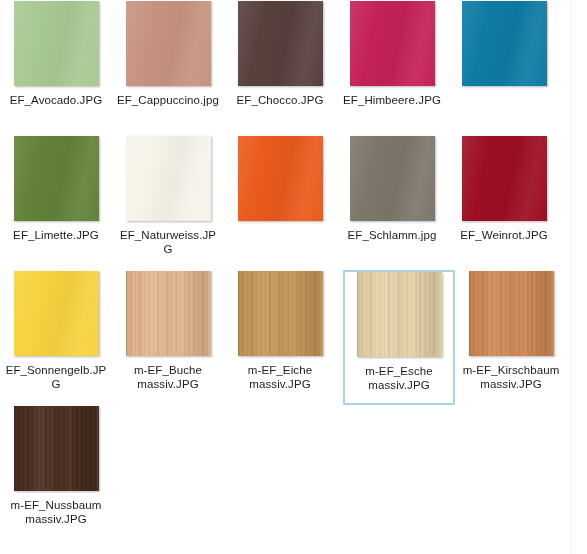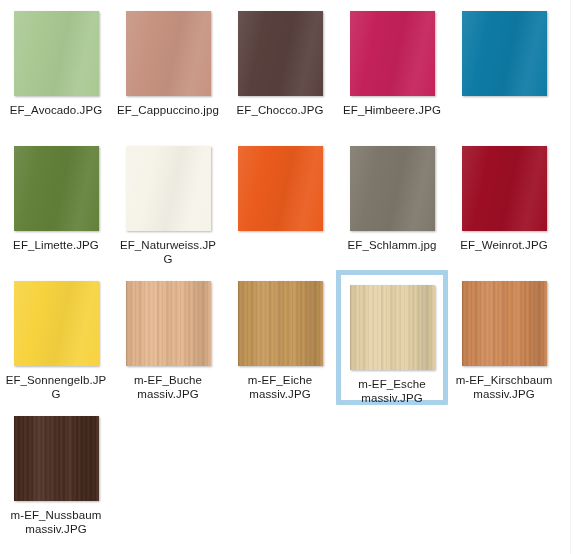--- a/index.html
+++ b/index.html
@@ -41,30 +41,31 @@
     width: 570px;
     display: flex;
     flex-wrap: wrap;
     align-content: flex-start;
   }
 
   .file-item {
     width: 112px;
     height: 135px;
     box-sizing: border-box;
-    padding-top: 10px;
+    padding-top: 0;
     display: flex;
     flex-direction: column;
     align-items: center;
     border: 1px solid transparent;
     border-radius: 1px;
   }
   .file-item.selected {
-    border: 5px solid #f9a8d4;
+    border: 2px solid #f9a8d4;
     background: #ffffff;
+    margin-left: 7px;
   }
 
   .thumb-wrap {
     width: 85px;
     height: 85px;
     position: relative;
     flex: 0 0 auto;
   }
 
   .thumb {

